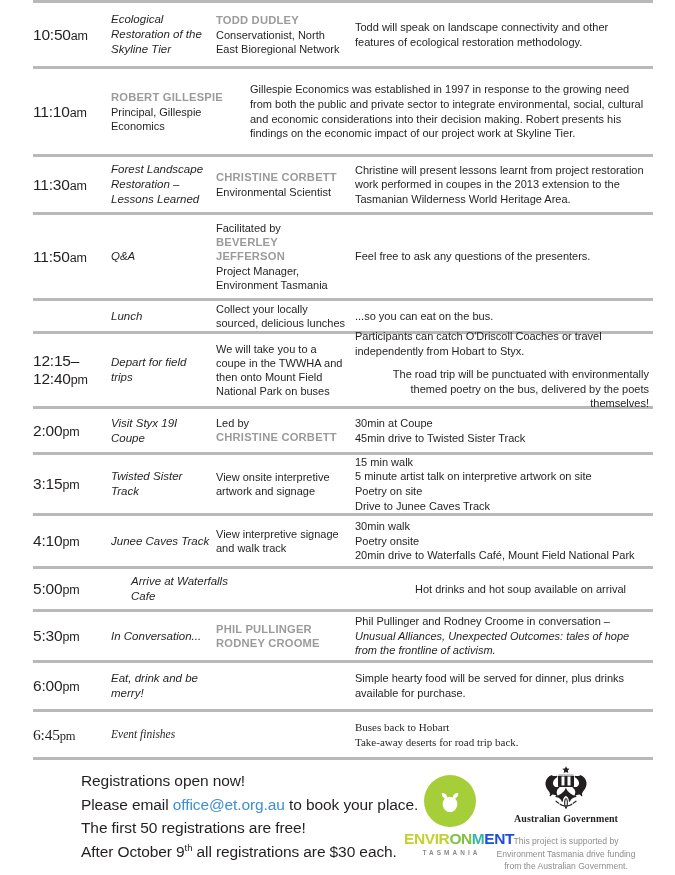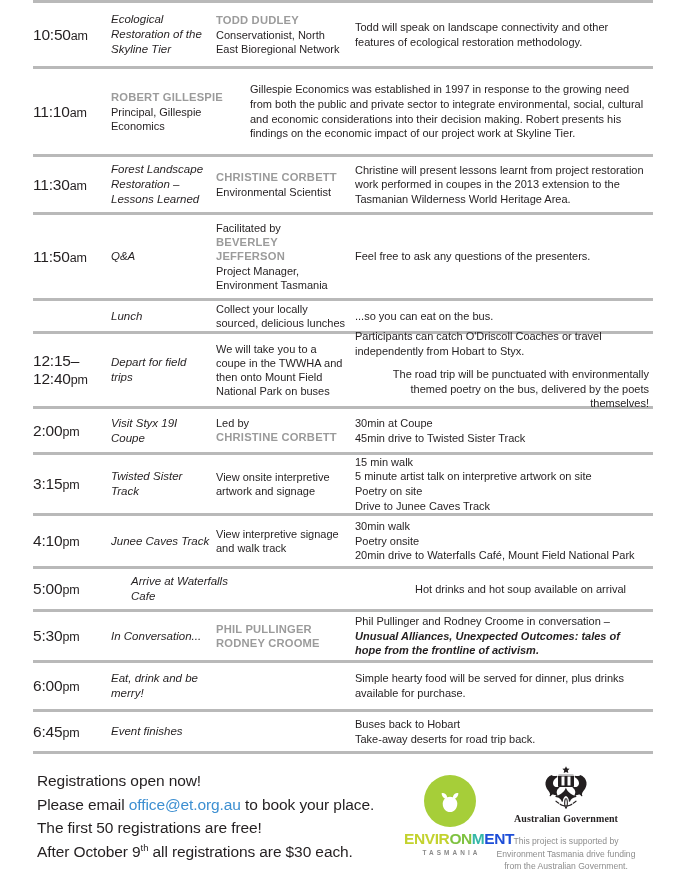--- a/index.html
+++ b/index.html
@@ -85,21 +85,21 @@
   .col-desc {
     flex: 1 1 auto;
     font-size: 11px;
     line-height: 1.33;
     color: #231f20;
     padding-right: 4px;
     box-sizing: border-box;
   }
   .col-desc p { margin: 0; }
   .col-desc p + p { margin-top: 9px; text-align: right; }
-  .col-desc .ital { font-style: italic; font-weight: bold; }
+  .col-desc .ital { font-style: italic; }
 
   .nowrapline { display: block; }
 
   
   .footer {
     position: absolute;
     left: 0;
     top: 757px;
     width: 675px;
     height: 118px;
@@ -107,21 +107,21 @@
 
   .reg-block {
     position: absolute;
     left: 37px;
     top: 12px;
     font-size: 15.5px;
     line-height: 1.52;
     color: #231f20;
     letter-spacing: -0.1px;
   }
-  .reg-block .line { display: block; white-space: nowrap; }
+  .reg-block .line { display: block; white-space: nowrap; margin-left: 44px; }
   .reg-block a, .reg-block .email {
     color: #3d8fd1;
     text-decoration: none;
   }
   .reg-block sup {
     font-size: 9.5px;
     vertical-align: super;
     line-height: 0;
   }
 
@@ -312,21 +312,21 @@
       <div class="rule"></div>
       <div class="row" style="height: 46px;">
         <div class="col-time"><span>6:00</span><span class="ampm">pm</span></div>
         <div class="col-title">Eat, drink and be merry!</div>
         <div class="col-speaker"></div>
         <div class="col-desc">
           <p>Simple hearty food will be served for dinner, plus drinks available for purchase.</p>
         </div>
       </div>
       <div class="rule"></div>
-      <div class="row" style="height: 39px;">
+      <div class="row" style="height: 45px; font-family: Liberation Serif, serif;">
         <div class="col-time"><span>6:45</span><span class="ampm">pm</span></div>
         <div class="col-title">Event finishes</div>
         <div class="col-speaker"></div>
         <div class="col-desc">
           <span class="nowrapline">Buses back to Hobart</span>
           <span class="nowrapline">Take-away deserts for road trip back.</span>
         </div>
       </div>
       <div class="rule"></div>
     </div>

